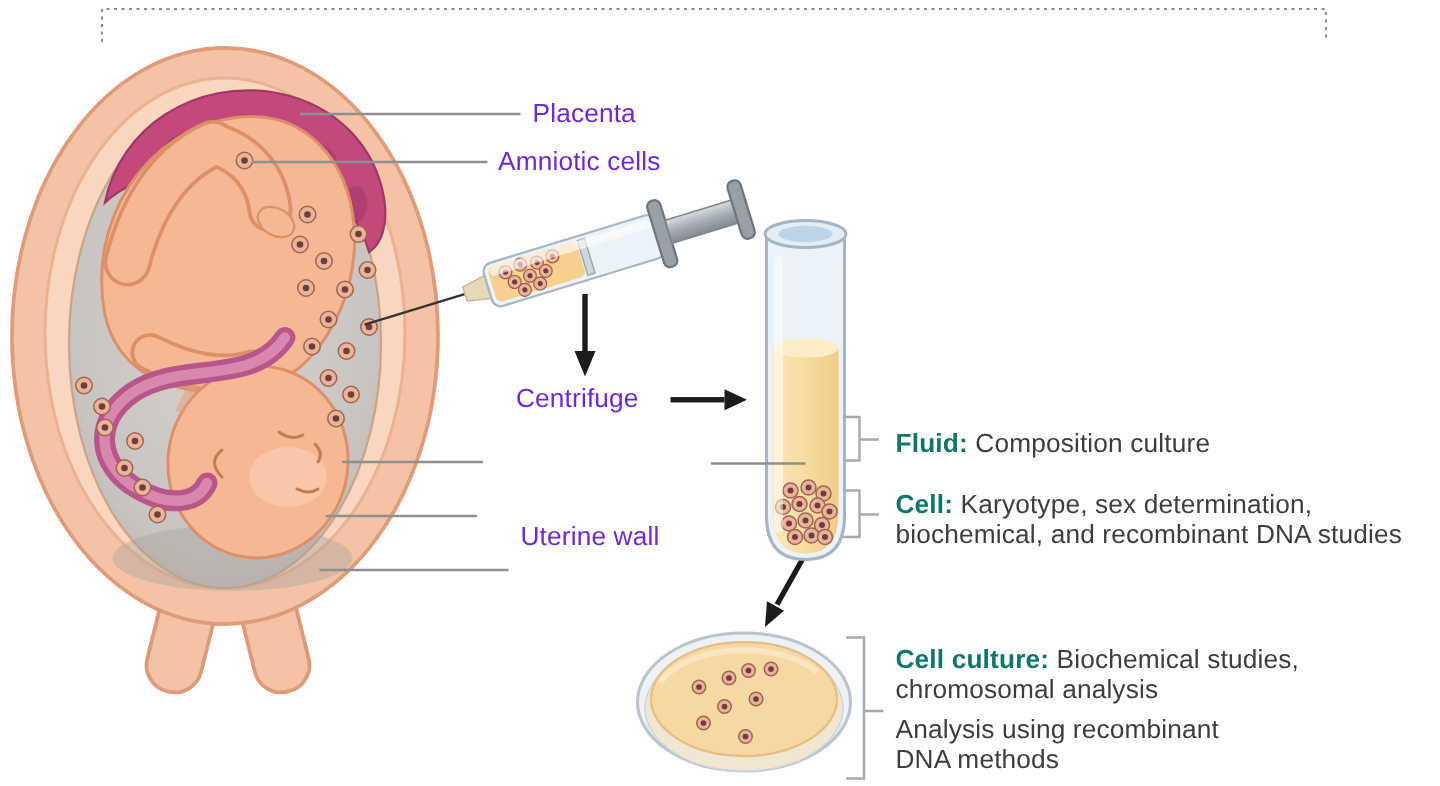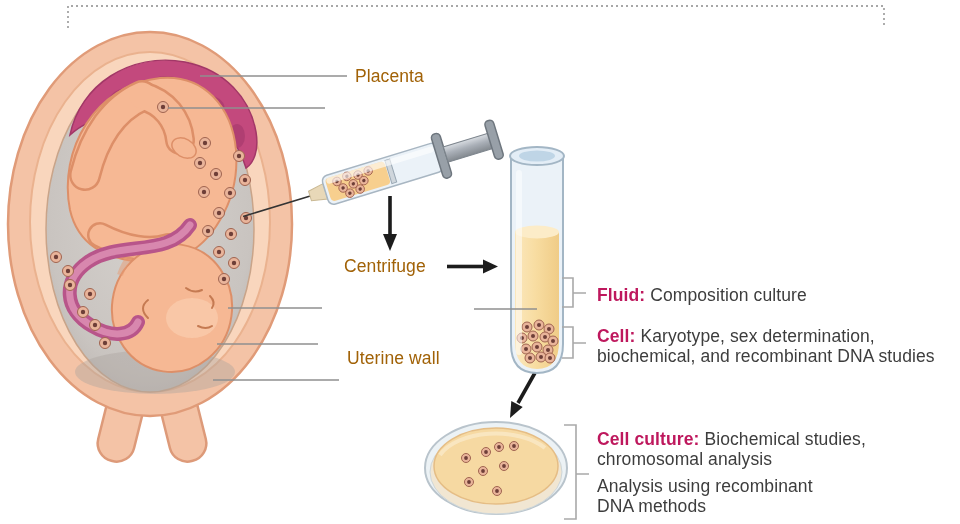--- a/index.html
+++ b/index.html
@@ -1,23 +1,23 @@
 <!DOCTYPE html>
 <html><head>
 <meta charset="utf-8">
 <style>
   html,body{margin:0;padding:0;background:#fff;}
   .stage{position:relative;width:960px;height:524px;background:#ffffff;overflow:hidden;
          font-family:"Liberation Sans",sans-serif;}
   .stage svg{position:absolute;left:0;top:0;}
-  .label{position:absolute;transform:translateY(-50%);font-size:17.5px;color:#a16207;
+  .label{position:absolute;transform:translateY(-50%);font-size:17.5px;color:#6d28d9;
          white-space:nowrap;letter-spacing:.1px;}
   .ann{position:absolute;font-size:17.5px;line-height:1.12;color:#3d3d3d;white-space:pre-line;
        letter-spacing:.1px;}
-  .ann b{font-weight:bold;color:#be185d;}
+  .ann b{font-weight:bold;color:#0f766e;}
 </style>
 </head>
 <body>
 
 <div class="stage">
 
 <svg width="960" height="524" viewBox="0 0 960 524">
   <defs>
     <radialGradient id="cavGrad" cx="50%" cy="45%" r="65%">
       <stop offset="0%" stop-color="#d6d2ce"></stop>
@@ -276,20 +276,21 @@
   </g>
 
   <g fill="none" stroke="#a9a9a9" stroke-width="1.6">
     <path d="M562,278 H573 V307 H562 M573,293 H586"></path>
     <path d="M562,327 H573 V358 H562 M573,343 H586"></path>
     <path d="M564,425 H576 V519 H564 M576,474 H589"></path>
   </g>
 </svg>
 
 <div class="label" style="left:355px;top:76px">Placenta</div>
+<div class="label" style="left:332px;top:108px">Amniotic cells</div>
 <div class="label" style="left:344px;top:266px">Centrifuge</div>
 <div class="label" style="left:347px;top:358px">Uterine wall</div>
 
 <div class="ann" style="left:597px;top:286px;width:360px"><b>Fluid:</b><span> Composition culture</span></div>
 
 <div class="ann" style="left:597px;top:327px;width:365px"><b>Cell:</b><span> Karyotype, sex determination,
 biochemical, and recombinant DNA studies</span></div>
 
 <div class="ann" style="left:597px;top:430px;width:340px"><b>Cell culture:</b><span> Biochemical studies,
 chromosomal analysis</span></div>

